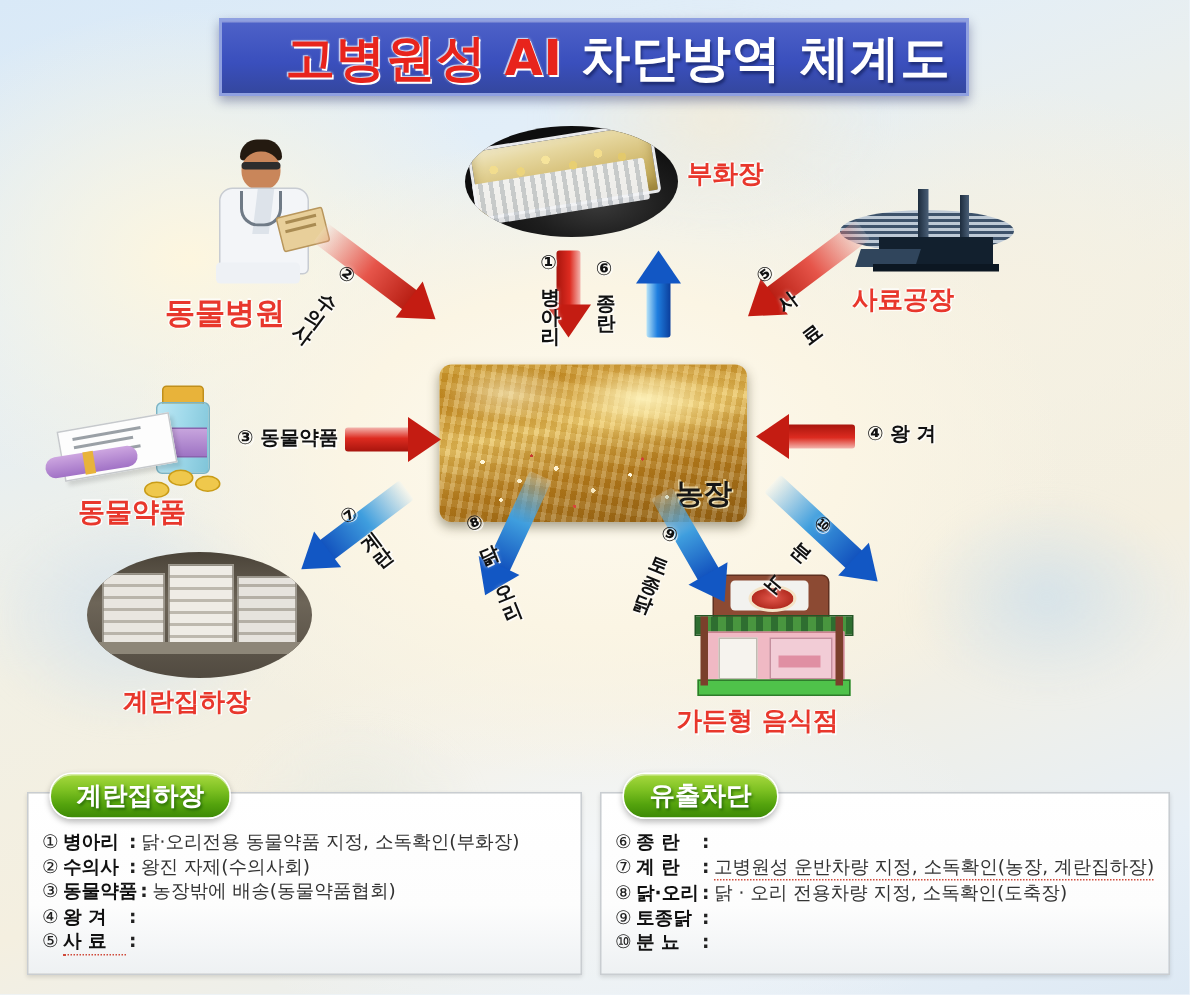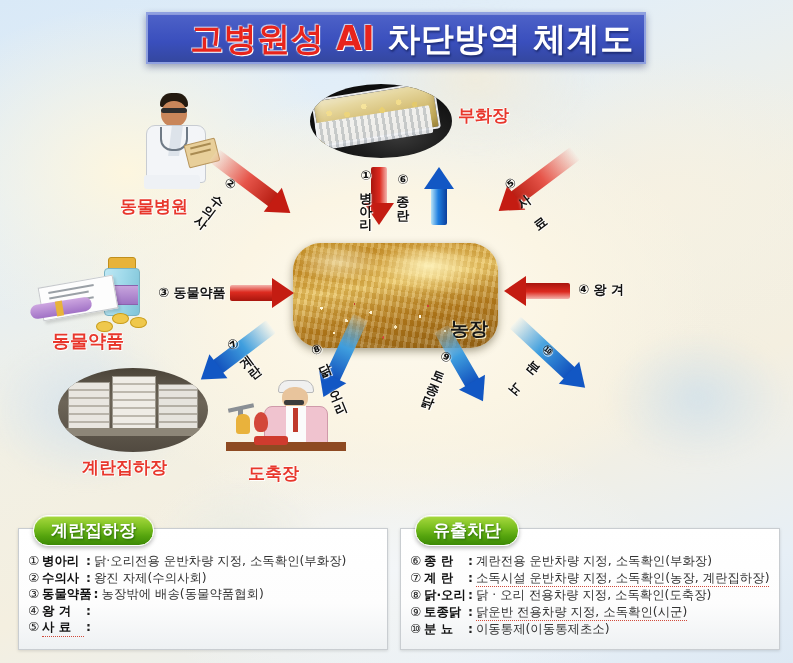--- a/index.html
+++ b/index.html
@@ -82,21 +82,21 @@
   .arrow-label{
     position:absolute;white-space:nowrap;font-weight:bold;font-size:13px;color:#111;
     text-shadow:1px 1px 0 rgba(255,255,255,.9),0 0 3px rgba(255,255,255,.8);
     line-height:1.02;letter-spacing:0px;
   }
   .arrow-label.vert{writing-mode:vertical-rl;text-orientation:upright;}
 
   
   .farm{
     position:absolute;left:293px;top:243px;width:205px;height:105px;
-    border-radius:28px;overflow:hidden;
+    border-radius:8px;overflow:hidden;
     box-shadow:0 3px 8px rgba(60,50,20,.45);
     background:linear-gradient(170deg,#d6a534 0%,#c98f22 18%,#e9c25b 40%,#b67d1c 66%,#8d5d12 100%);
   }
   .farm .rows{position:absolute;inset:0;
     background:
       repeating-linear-gradient(100deg, rgba(255,255,255,.16) 0 3px, rgba(120,70,10,.12) 3px 7px),
       repeating-linear-gradient(8deg, rgba(255,250,220,.10) 0 5px, rgba(150,95,15,.10) 5px 11px);
   }
   .farm .glow{position:absolute;inset:0;
     background:radial-gradient(ellipse 48% 40% at 66% 22%, rgba(255,244,190,.92) 0%, rgba(255,230,150,.25) 48%, rgba(255,220,120,0) 72%),
@@ -215,21 +215,21 @@
       <div style="position:absolute;left:31px;top:8px;width:26px;height:26px;background:#c9865a;border-radius:48%;"></div>
       <div style="position:absolute;left:31px;top:15px;width:26px;height:5px;background:#2d2d2d;border-radius:3px;"></div>
       <div style="position:absolute;left:16px;top:32px;width:58px;height:56px;background:#f3f5f8;border:1px solid #c8ccd2;border-radius:9px 9px 4px 4px;"></div>
       <div style="position:absolute;left:40px;top:33px;width:11px;height:30px;background:#dde3ea;transform:skewX(-7deg);"></div>
       <div style="position:absolute;left:30px;top:34px;width:24px;height:22px;border:2px solid #6f7a86;border-top:none;border-radius:0 0 12px 12px;"></div>
       <div style="position:absolute;left:56px;top:48px;width:30px;height:22px;background:#e8cf9a;border:1px solid #b8965c;transform:rotate(-14deg);border-radius:2px;"></div>
       <div style="position:absolute;left:60px;top:52px;width:21px;height:2px;background:#a98b52;transform:rotate(-14deg);"></div>
       <div style="position:absolute;left:60px;top:58px;width:21px;height:2px;background:#a98b52;transform:rotate(-14deg);"></div>
       <div style="position:absolute;left:14px;top:82px;width:56px;height:14px;background:#eef1f5;border-radius:3px;"></div>
     </div>
-    <div class="node-label" style="left:0px;top:102px;font-size:17px;margin-left:10px;">동물병원</div>
+    <div class="node-label" style="left:0px;top:102px;font-size:20px;">동물병원</div>
   </div>
 
   <div class="arrow red fade-red" style="left:204px;top:167px;width:96px;height:34px;transform:rotate(37deg);">
     <div class="shaft" style="width:76px;"></div>
     <div class="head" style="left:74px;"></div>
   </div>
   <div class="arrow-label vert" style="left:212px;top:172px;transform:rotate(37deg);">
     <span>②</span><span>수의사</span>
   </div>
 
@@ -252,20 +252,32 @@
   </div>
 
   <div class="arrow red" style="left:230px;top:276px;width:64px;height:34px;">
     <div class="shaft" style="width:44px;"></div>
     <div class="head" style="left:42px;"></div>
   </div>
   <div class="arrow-label" style="left:158px;top:286px;">
     <span>③</span>&nbsp;<span>동물약품</span>
   </div>
 
+  <div class="node" style="left:548px;top:126px;width:175px;height:96px;">
+    <div class="art" style="left:8px;top:0;width:130px;height:64px;">
+      <div style="position:absolute;left:4px;top:14px;width:116px;height:28px;border-radius:50%;
+           background:repeating-linear-gradient(0deg,#2e4560 0 2px,#b9c6d4 2px 4px);opacity:.92;"></div>
+      <div style="position:absolute;left:56px;top:0;width:7px;height:48px;background:linear-gradient(90deg,#1d2c3d,#4a5f77);"></div>
+      <div style="position:absolute;left:84px;top:4px;width:6px;height:44px;background:linear-gradient(90deg,#1d2c3d,#4a5f77);"></div>
+      <div style="position:absolute;left:30px;top:32px;width:76px;height:20px;background:#12202e;"></div>
+      <div style="position:absolute;left:16px;top:40px;width:40px;height:12px;background:#30455c;transform:skewX(-18deg);"></div>
+      <div style="position:absolute;left:26px;top:50px;width:84px;height:5px;background:#0c1722;"></div>
+    </div>
+    <div class="node-label" style="left:20px;top:62px;font-size:17px;">사료공장</div>
+  </div>
 
   <div class="arrow red fade-red" style="left:489px;top:165px;width:96px;height:34px;transform:rotate(143deg);">
     <div class="shaft" style="width:76px;"></div>
     <div class="head" style="left:74px;"></div>
   </div>
   <div class="arrow-label vert" style="left:516px;top:172px;transform:rotate(-37deg);">
     <span>⑤</span><span>사 료</span>
   </div>
 
 
@@ -292,46 +304,45 @@
   </div>
 
   <div class="arrow blue fade-blue" style="left:192px;top:336px;width:88px;height:34px;transform:rotate(143deg);">
     <div class="shaft" style="width:68px;"></div>
     <div class="head" style="left:66px;"></div>
   </div>
   <div class="arrow-label vert" style="left:234px;top:334px;transform:rotate(-37deg);">
     <span>⑦</span><span>계란</span>
   </div>
 
-  <div class="node" style="left:208px;top:378px;width:170px;height:110px;">
-    <div class="art" style="left:12px;top:0;width:140px;height:84px;">
-      <div style="position:absolute;left:58px;top:2px;width:34px;height:11px;background:#f0f0f0;border:1px solid #b9b9b9;border-radius:10px 10px 2px 2px;"></div>
-      <div style="position:absolute;left:62px;top:9px;width:26px;height:22px;background:#e8c49c;border-radius:45%;"></div>
-      <div style="position:absolute;left:64px;top:22px;width:20px;height:5px;background:#3b3b3b;border-radius:2px;"></div>
-      <div style="position:absolute;left:44px;top:28px;width:62px;height:38px;background:#f0c3cf;border:1px solid #cf9aaa;border-radius:8px 8px 2px 2px;"></div>
-      <div style="position:absolute;left:66px;top:28px;width:20px;height:36px;background:#fbfbfb;"></div>
-      <div style="position:absolute;left:73px;top:30px;width:5px;height:24px;background:#c0392b;"></div>
-      <div style="position:absolute;left:18px;top:30px;width:5px;height:22px;background:#8a8f95;"></div>
-      <div style="position:absolute;left:8px;top:28px;width:26px;height:4px;background:#8a8f95;transform:rotate(-12deg);"></div>
-      <div style="position:absolute;left:16px;top:36px;width:14px;height:20px;background:#e9b23c;border-radius:6px 6px 3px 3px;"></div>
-      <div style="position:absolute;left:34px;top:34px;width:14px;height:20px;background:#d3473a;border-radius:50% 50% 40% 40%;"></div>
-      <div style="position:absolute;left:6px;top:64px;width:120px;height:9px;background:#8e4a22;"></div>
-      <div style="position:absolute;left:34px;top:58px;width:34px;height:9px;background:#cf3b2e;border-radius:3px;"></div>
-    </div>
-    <div class="node-label" style="left:40px;top:84px;font-size:17px;">도축장</div>
-  </div>
 
   <div class="arrow blue fade-blue" style="left:298px;top:340px;width:88px;height:34px;transform:rotate(115deg);">
     <div class="shaft" style="width:68px;"></div>
     <div class="head" style="left:66px;"></div>
   </div>
   <div class="arrow-label vert" style="left:320px;top:340px;transform:rotate(-22deg);">
     <span>⑧</span><span>닭·오리</span>
   </div>
 
+  <div class="node" style="left:443px;top:383px;width:180px;height:110px;">
+    <div class="art" style="left:14px;top:0;width:118px;height:86px;">
+      <div style="position:absolute;left:18px;top:0;width:76px;height:28px;background:#8c4a33;border:1px solid #5e3020;border-radius:5px 5px 0 0;"></div>
+      <div style="position:absolute;left:30px;top:4px;width:52px;height:20px;background:#f2f2ef;border-radius:3px;"></div>
+      <div style="position:absolute;left:42px;top:7px;width:28px;height:14px;background:radial-gradient(ellipse at 50% 50%,#e0564a 0%,#b32b20 70%);border-radius:50%;border:2px solid #f4e3c6;"></div>
+      <div style="position:absolute;left:6px;top:27px;width:104px;height:12px;background:repeating-linear-gradient(90deg,#2e6e30 0 5px,#49963f 5px 10px);border:1px solid #245626;"></div>
+      <div style="position:absolute;left:12px;top:38px;width:92px;height:34px;background:#f0b9c4;border:1px solid #c9828f;"></div>
+      <div style="position:absolute;left:22px;top:42px;width:24px;height:26px;background:#f6f3ee;border:1px solid #c0bbb2;"></div>
+      <div style="position:absolute;left:56px;top:42px;width:40px;height:26px;background:#f2ccd6;border:1px solid #c58f9e;"></div>
+      <div style="position:absolute;left:62px;top:54px;width:28px;height:8px;background:#e08fa3;"></div>
+      <div style="position:absolute;left:8px;top:70px;width:100px;height:9px;background:#4fc24a;border:1px solid #2e7c2b;"></div>
+      <div style="position:absolute;left:10px;top:28px;width:5px;height:46px;background:#7a3f2b;"></div>
+      <div style="position:absolute;left:100px;top:28px;width:5px;height:46px;background:#7a3f2b;"></div>
+    </div>
+    <div class="node-label" style="left:8px;top:86px;font-size:17px;">가든형 음식점</div>
+  </div>
 
   <div class="arrow blue fade-blue" style="left:420px;top:348px;width:84px;height:34px;transform:rotate(60deg);">
     <div class="shaft" style="width:64px;"></div>
     <div class="head" style="left:62px;"></div>
   </div>
   <div class="arrow-label vert" style="left:432px;top:348px;transform:rotate(22deg);">
     <span>⑨</span><span>토종닭</span>
   </div>
 
 
@@ -345,21 +356,21 @@
 
   <div class="legend" style="left:18px;top:528px;width:368px;height:120px;">
     <div class="legend-head">
       <span>계란집하장</span>
     </div>
     <div class="legend-body">
       <div class="legend-row">
         <span class="lg-num">①</span>
         <span class="lg-key w1">병아리</span>
         <span class="lg-colon">:</span>
-        <span class="lg-val">닭·오리전용  운반차량 지정, 소독확인(부화장)</span>
+        <span class="lg-val">닭·오리전용  동물약품 지정, 소독확인(부화장)</span>
       </div>
       <div class="legend-row">
         <span class="lg-num">②</span>
         <span class="lg-key w1">수의사</span>
         <span class="lg-colon">:</span>
         <span class="lg-val">왕진 자제(수의사회)</span>
       </div>
       <div class="legend-row">
         <span class="lg-num">③</span>
         <span class="lg-key w1">동물약품</span>
@@ -381,42 +392,39 @@
 
   <div class="legend" style="left:400px;top:528px;width:378px;height:120px;">
     <div class="legend-head">
       <span>유출차단</span>
     </div>
     <div class="legend-body">
       <div class="legend-row">
         <span class="lg-num">⑥</span>
         <span class="lg-key w1">종   란</span>
         <span class="lg-colon">:</span>
-        <span class="lg-val">계란전용 운반차량  지정, 소독확인(부화장)</span>
       </div>
       <div class="legend-row">
         <span class="lg-num">⑦</span>
         <span class="lg-key w1">계   란</span>
         <span class="lg-colon">:</span>
-        <span class="lg-val und">소독시설 운반차량  지정, 소독확인(농장, 계란집하장)</span>
+        <span class="lg-val und">고병원성 운반차량  지정, 소독확인(농장, 계란집하장)</span>
       </div>
       <div class="legend-row">
         <span class="lg-num">⑧</span>
         <span class="lg-key w1">닭·오리</span>
         <span class="lg-colon">:</span>
         <span class="lg-val">닭 · 오리 전용차량  지정, 소독확인(도축장)</span>
       </div>
       <div class="legend-row">
         <span class="lg-num">⑨</span>
         <span class="lg-key w1">토종닭</span>
         <span class="lg-colon">:</span>
-        <span class="lg-val und">닭운반 전용차량 지정, 소독확인(시군)</span>
       </div>
       <div class="legend-row">
         <span class="lg-num">⑩</span>
         <span class="lg-key w1">분   뇨</span>
         <span class="lg-colon">:</span>
-        <span class="lg-val">이동통제(이동통제초소)</span>
       </div>
     </div>
   </div>
 
 </div>
 
 </body></html>

